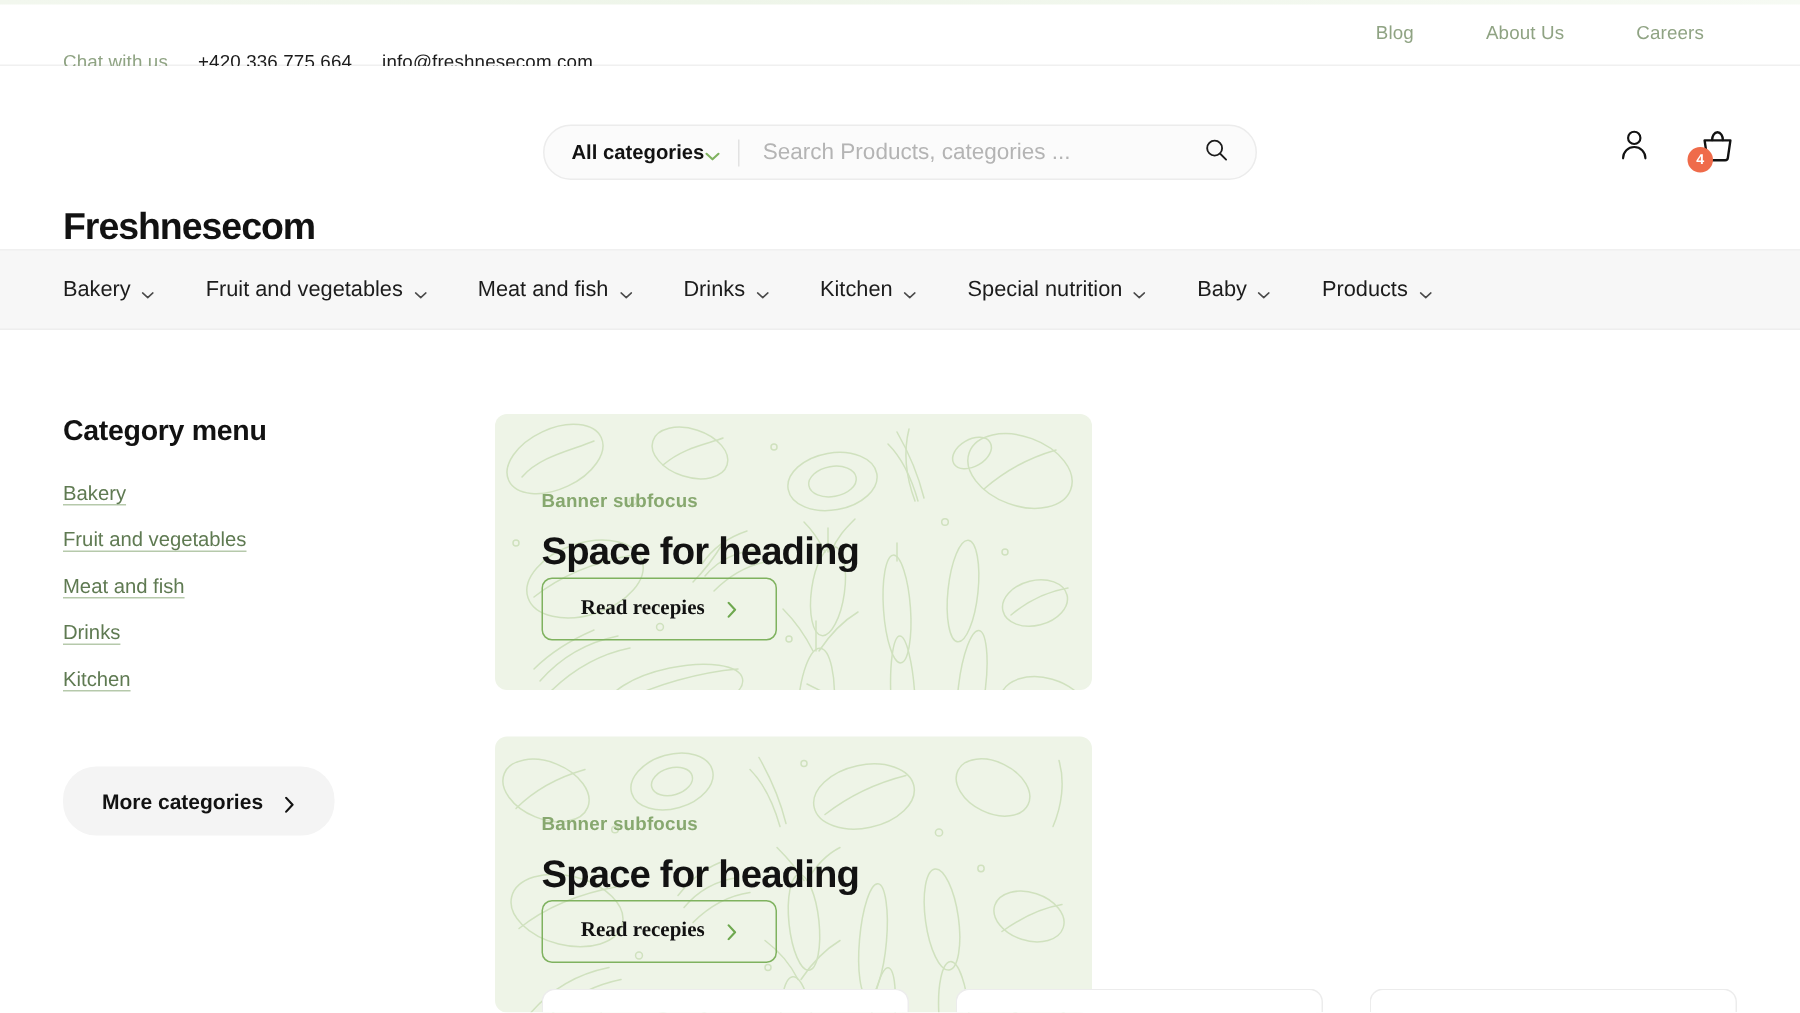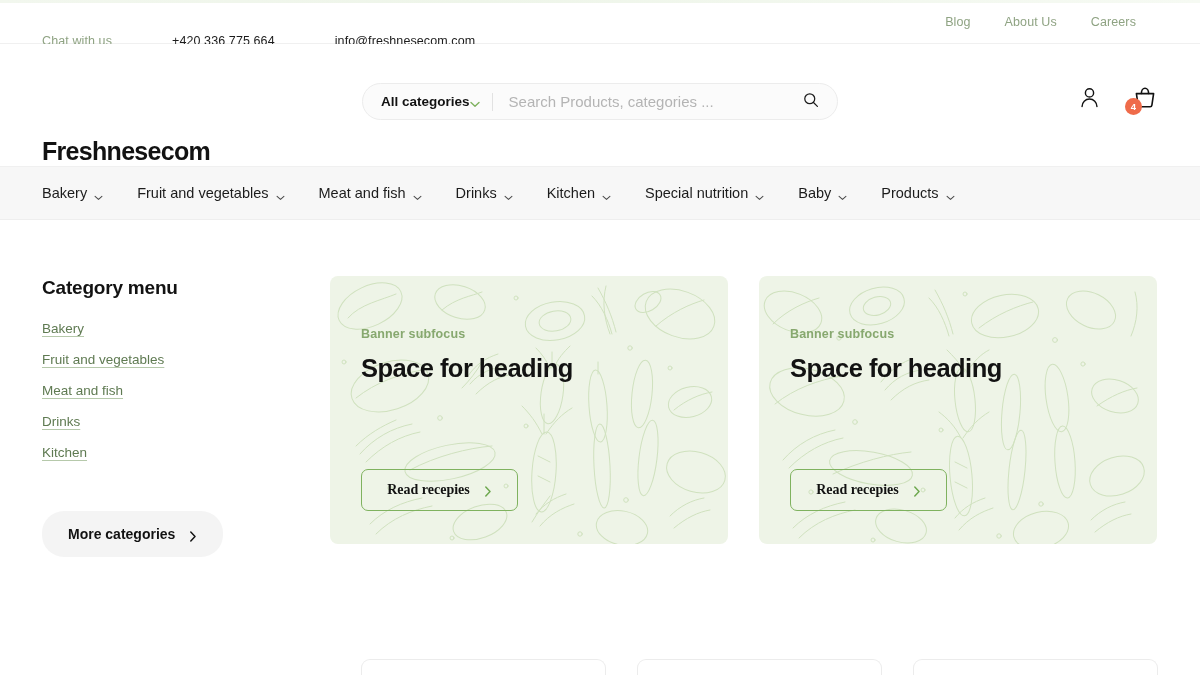--- a/index.html
+++ b/index.html
@@ -16,22 +16,22 @@
   }
 
   
   .topbar {
     position:absolute; top:0; left:0; right:0; height:44px;
     background:#ffffff;
     border-bottom:1px solid #f0f0f0;
     display:flex; align-items:center;
     padding:0 42px;
   }
-  .topbar-left { display:flex; align-items:center; gap:60px;margin-top:38px; }
-  .topbar-right { margin-left:auto; display:flex; align-items:center; gap:34px; padding-right:22px; }
+  .topbar-left { display:flex; align-items:center; gap:20px;margin-top:38px; }
+  .topbar-right { margin-left:auto; display:flex; align-items:center; gap:48px; padding-right:22px; }
   .top-link-muted {
     font-size:12.5px; color:#8fa383; letter-spacing:.1px; cursor:pointer;
   }
   .top-link-dark {
     font-size:12.5px; color:#1c1c1c; letter-spacing:.1px; cursor:pointer;
   }
   .topbar::before{
     content:""; position:absolute; left:0; right:0; top:0; height:3px;
     background:linear-gradient(90deg,#f2f7ee 0%,#eef5e9 40%,#f6faf3 100%);
   }
@@ -136,21 +136,21 @@
     display:inline-flex; align-items:center; gap:13px;
     background:#f4f4f4; border:none; border-radius:22px;
     padding:15px 26px;
     font-family:"Liberation Sans", sans-serif;
     font-size:14px; font-weight:700; color:#121212;
     cursor:pointer;
   }
   .chev-dark { width:9px; height:11px; }
 
   
-  .banners { display:flex; gap:31px; padding-top:1px; }
+  .banners { display:flex; gap:31px; padding-top:1px;flex-direction:column; }
   .banner {
     position:relative;
     width:398px; height:268px;
     background:#eef4e7;
     border-radius:8px;
     overflow:hidden;
     cursor:pointer;
   }
   .banner-pattern {
     position:absolute; inset:0;

